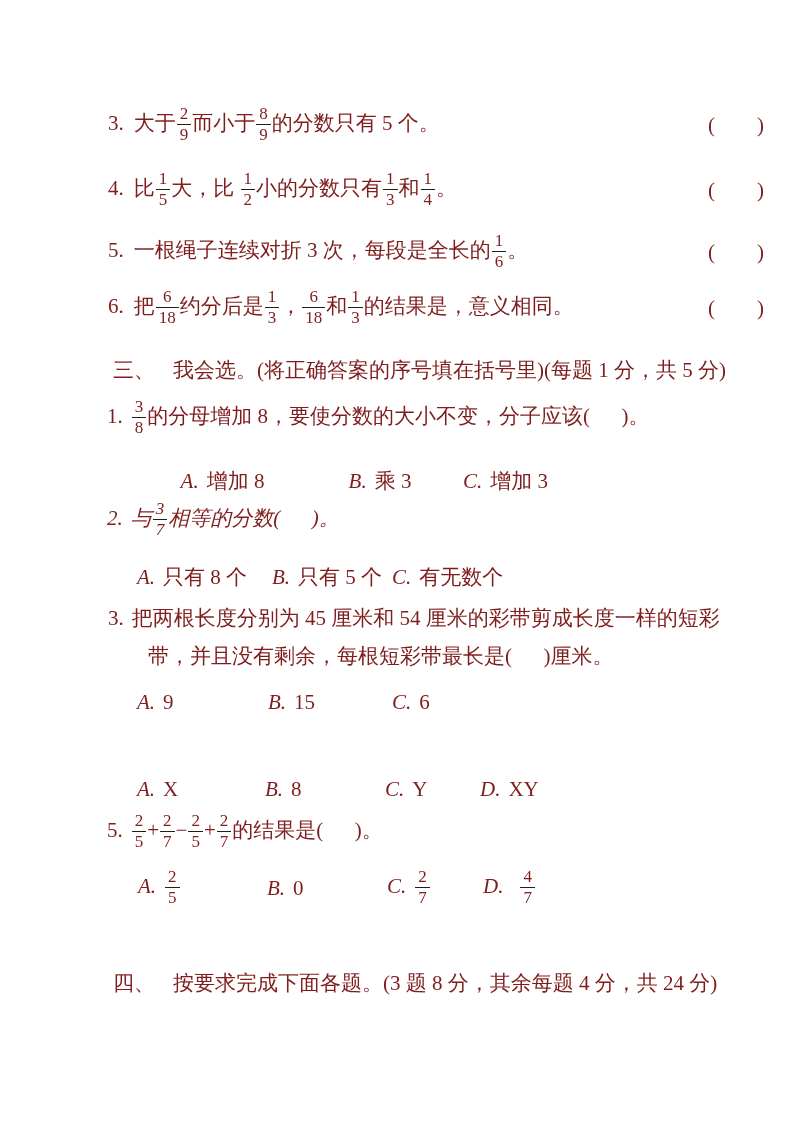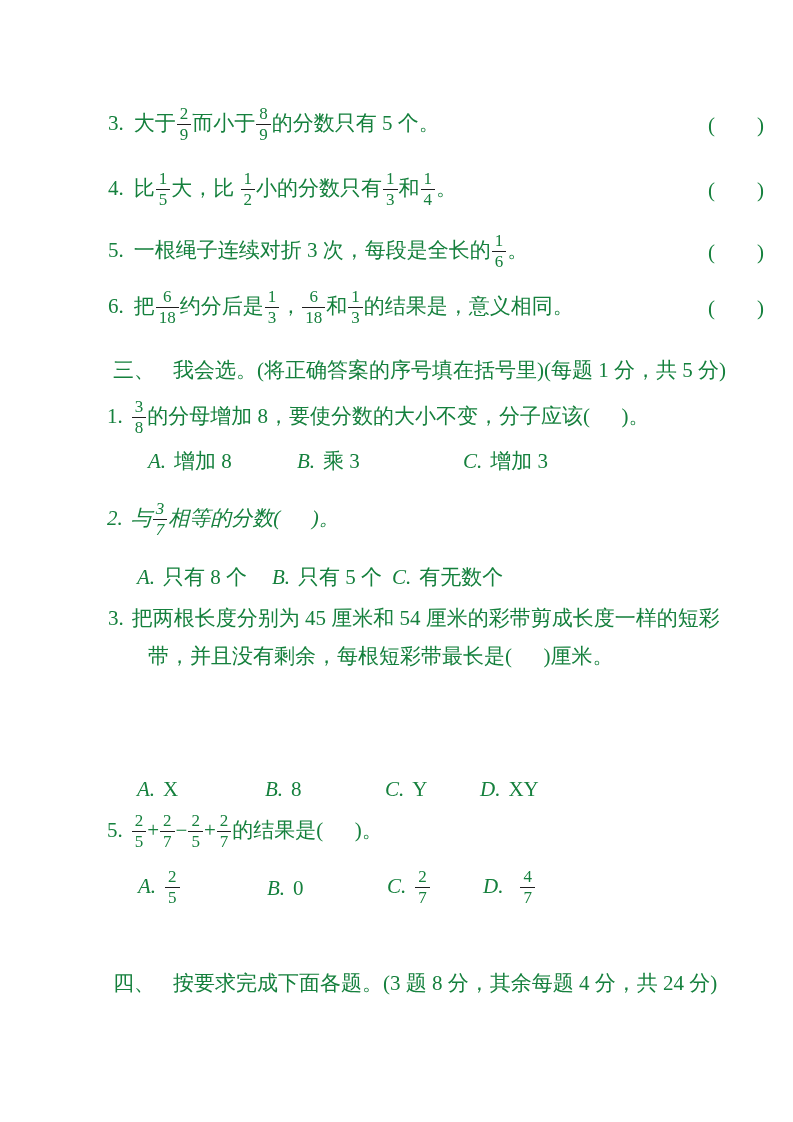--- a/index.html
+++ b/index.html
@@ -1,20 +1,20 @@
 <!DOCTYPE html>
 <html><head>
 <meta charset="utf-8">
 <style>
   html,body{margin:0;padding:0;background:#ffffff;}
   .page{
     position:relative;
     width:793px;height:1122px;
     background:#ffffff;
-    color:#15803d;
+    color:#7f1d1d;
     font-family:"Liberation Serif","DejaVu Serif",serif;
     font-size:21px;
     overflow:hidden;
   }
   .row{position:absolute;white-space:nowrap;line-height:30px;}
   .num{display:inline-block;margin-right:10px;}
   .qnum{display:inline-block;margin-right:8px;}
   .secnum{display:inline-block;margin-right:18px;}
   .frac{
     display:inline-flex;flex-direction:column;
@@ -96,39 +96,42 @@
   <div class="row" style="top:355px;left:113px;">
     <span class="secnum">三、</span><span>我会选。(将正确答案的序号填在括号里)(每题 1 分，共 5 分)</span>
   </div>
 
   <div class="row" style="top:398px;left:107px;">
     <span class="qnum">1.</span><span class="frac">
         <span class="fn">3</span>
         <span class="fd">8</span>
       </span><span>的分母增加 8，要使分数的大小不变，分子应该(&nbsp;&nbsp;&nbsp;&nbsp;&nbsp;&nbsp;)。</span>
   </div>
-  <div class="row optrow" id="q1opts" style="top:444px;left:148px;">
+  <div class="row optrow" id="q1opts" style="top:464px;left:148px;text-align:center;">
     <span class="opt o1"><span class="L">A.</span><span>增加 8</span></span><span class="opt o2"><span class="L">B.</span><span>乘 3</span></span><span class="opt"><span class="L">C.</span><span>增加 3</span></span>
   </div>
 
   <div class="row" style="top:500px;left:107px;font-style:italic;">
     <span class="qnum">2.</span><span>与</span><span class="frac">
         <span class="fn">3</span>
         <span class="fd">7</span>
       </span><span>相等的分数(&nbsp;&nbsp;&nbsp;&nbsp;&nbsp;&nbsp;)。</span>
   </div>
   <div class="row optrow" id="q2opts" style="top:560px;left:137px;">
     <span class="opt o1"><span class="L">A.</span><span>只有 8 个</span></span><span class="opt o2"><span class="L">B.</span><span>只有 5 个</span></span><span class="opt"><span class="L">C.</span><span>有无数个</span></span>
   </div>
 
   <div class="row" style="top:603px;left:108px;">
     <span class="qnum">3.</span><span>把两根长度分别为 45 厘米和 54 厘米的彩带剪成长度一样的短彩</span>
   </div>
   <div class="row" style="top:641px;left:148px;">
     <span>带，并且没有剩余，每根短彩带最长是(&nbsp;&nbsp;&nbsp;&nbsp;&nbsp;&nbsp;)厘米。</span>
+  </div>
+  <div class="row optrow" id="q3opts" style="top:685px;left:137px;">
+    <span class="opt o1"><span class="L">A.</span><span>9</span></span><span class="opt o2"><span class="L">B.</span><span>15</span></span><span class="opt"><span class="L">C.</span><span>6</span></span>
   </div>
 
   <div class="row optrow" id="q4opts" style="top:772px;left:137px;">
     <span class="opt o1"><span class="L">A.</span><span>X</span></span><span class="opt o2"><span class="L">B.</span><span>8</span></span><span class="opt o3"><span class="L">C.</span><span>Y</span></span><span class="opt"><span class="L">D.</span><span>XY</span></span>
   </div>
 
   <div class="row" style="top:812px;left:107px;">
     <span class="qnum">5.</span><span class="frac">
         <span class="fn">2</span>
         <span class="fd">5</span>

